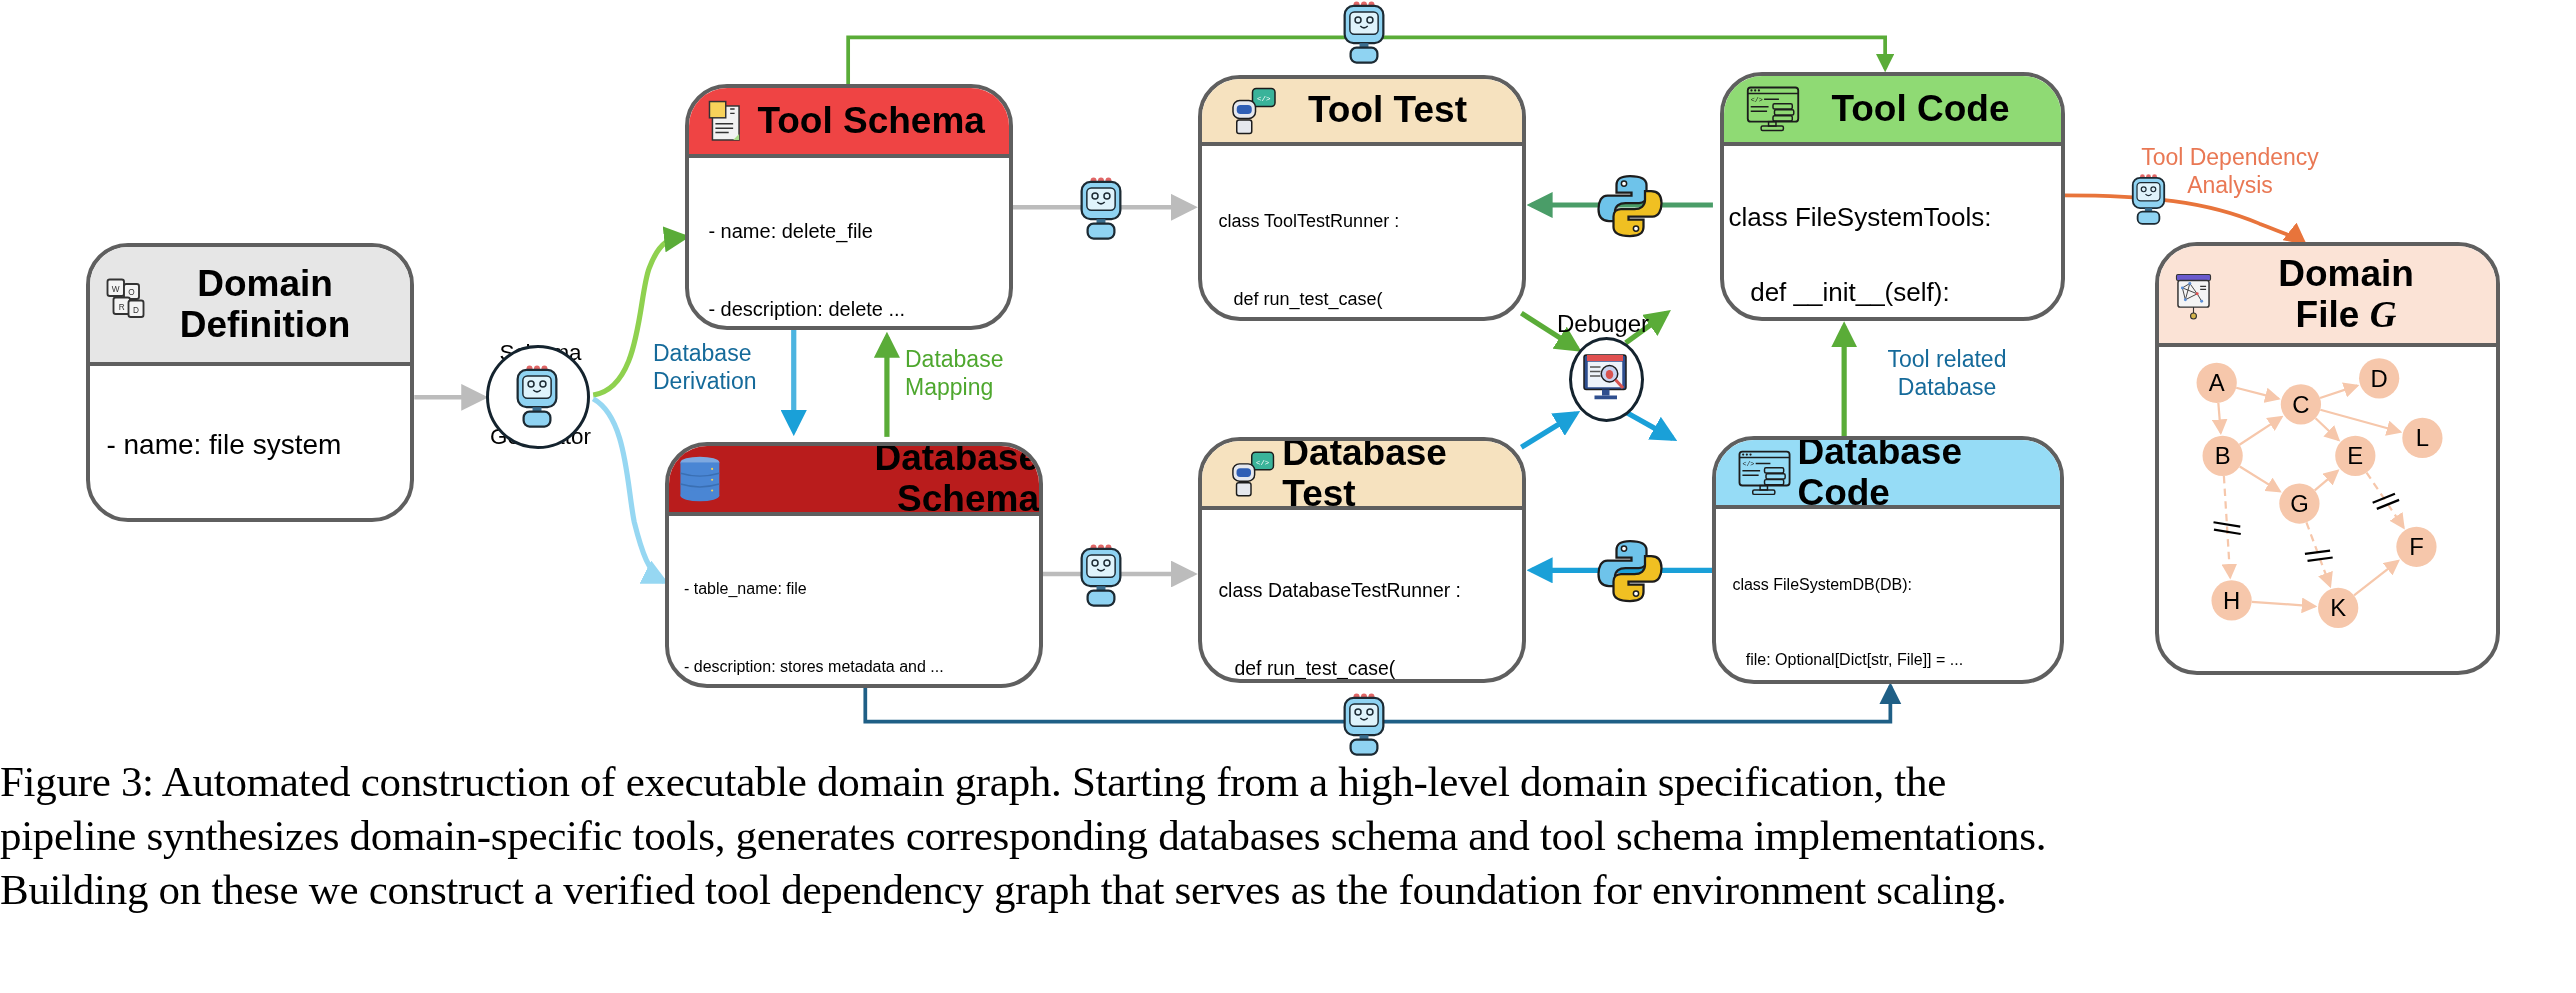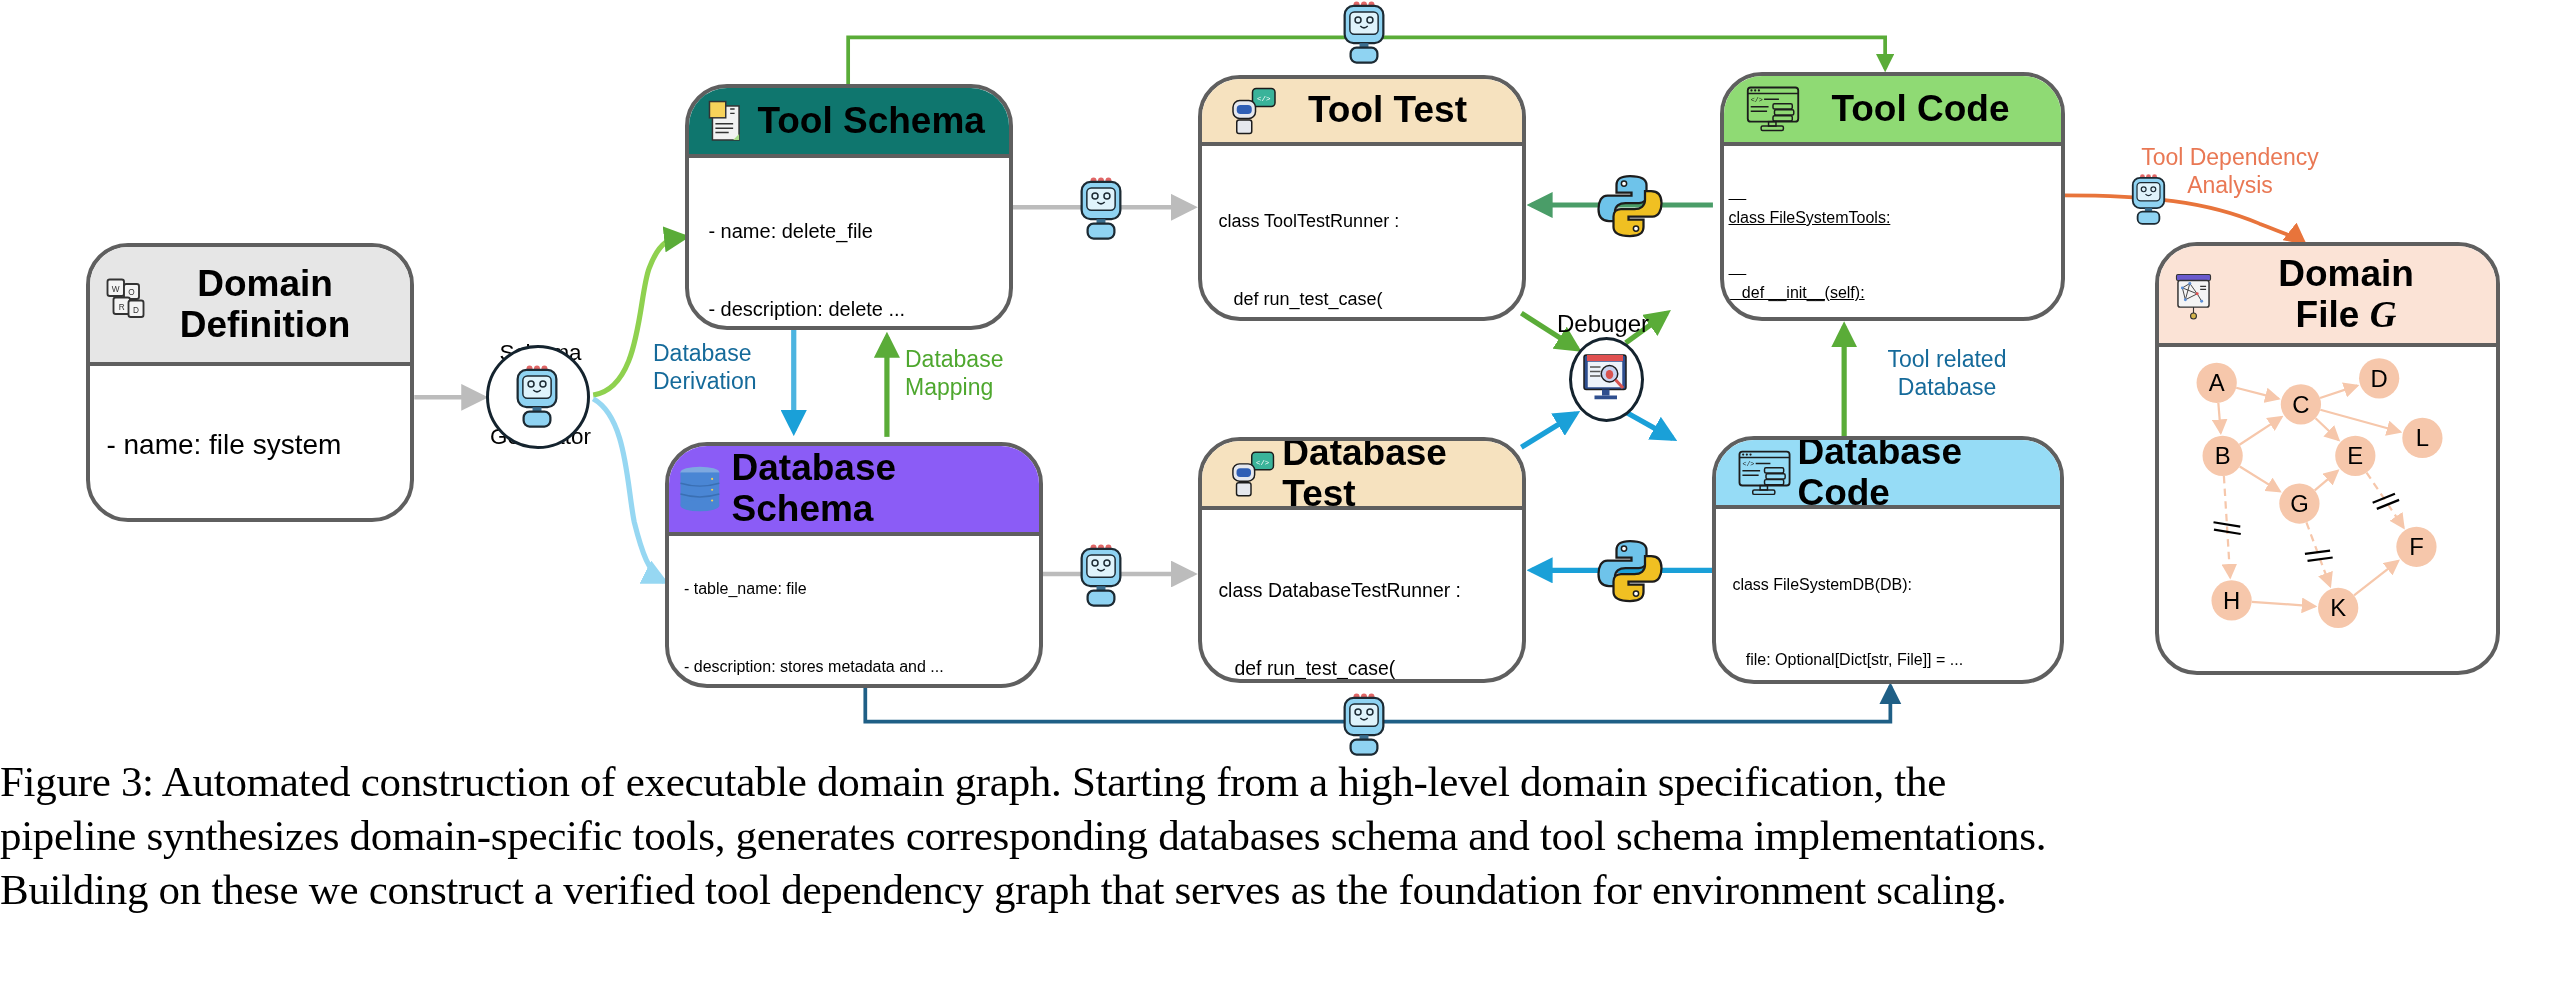--- a/index.html
+++ b/index.html
@@ -233,21 +233,21 @@
     <div>- name: file system</div>
     <div>- description:  A system that</div>
     
     
     
     
   </div>
 </div>
 
 <div class="box" style="left:685px;top:84px;width:328px;height:246px;">
-  <div class="hdr" style="height:70px;background:#0f766e;">
+  <div class="hdr" style="height:70px;background:#ef4444;">
     <svg style="margin-left:19.4px;margin-right:15px" width="34" height="43" viewBox="0 0 46 58">
       <rect x="6" y="8" width="36" height="46" fill="#f2f2f2" stroke="#333" stroke-width="2"></rect>
       <path d="M34,54 L42,46 L42,54 Z" fill="#a8dc8a"></path>
       <rect x="2" y="2" width="22" height="22" fill="#f7d25a" stroke="#333" stroke-width="2"></rect>
       <line x1="10" y1="32" x2="34" y2="32" stroke="#333" stroke-width="2"></line>
         <line x1="10" y1="38" x2="34" y2="38" stroke="#333" stroke-width="2"></line>
         <line x1="10" y1="44" x2="28" y2="44" stroke="#333" stroke-width="2"></line>
       <line x1="30" y1="12" x2="36" y2="12" stroke="#333" stroke-width="2"></line>
         <line x1="30" y1="18" x2="36" y2="18" stroke="#333" stroke-width="2"></line>
     </svg>
@@ -257,21 +257,21 @@
     <div>- name: delete_file</div>
     <div>- description: delete ...</div>
     
     
     
     
   </div>
 </div>
 
 <div class="box" style="left:665px;top:442px;width:378px;height:246px;">
-  <div class="hdr" style="height:90px;background:#8b5cf6;">
+  <div class="hdr" style="height:70px;background:#b91c1c;text-align:right;">
     <svg style="margin-left:10.4px;margin-right:10.4px" width="43" height="48" viewBox="0 0 58 64">
       <ellipse cx="29" cy="9" rx="27" ry="8" fill="#7ea9e0"></ellipse>
       <rect x="2" y="9" width="54" height="46" fill="#4a86d4"></rect>
       <ellipse cx="29" cy="55" rx="27" ry="8" fill="#4a86d4"></ellipse>
       <path d="M2,24 Q29,32 56,24" stroke="#3a6fb3" stroke-width="2" fill="none"></path>
       <path d="M2,39 Q29,47 56,39" stroke="#3a6fb3" stroke-width="2" fill="none"></path>
       <circle cx="46" cy="18" r="1.5" fill="#f2d15c"></circle>
         <circle cx="46" cy="33" r="1.5" fill="#f2d15c"></circle>
         <circle cx="46" cy="48" r="1.5" fill="#f2d15c"></circle>
     </svg>
@@ -341,21 +341,21 @@
         <line x1="6" y1="28" x2="30" y2="28" stroke="#1c1c1c" stroke-width="2"></line>
         <line x1="6" y1="34" x2="28" y2="34" stroke="#1c1c1c" stroke-width="2"></line>
       <rect x="36" y="24" width="26" height="7" rx="2" fill="none" stroke="#1c1c1c" stroke-width="2"></rect>
         <rect x="38" y="32" width="26" height="7" rx="2" fill="none" stroke="#1c1c1c" stroke-width="2"></rect>
         <rect x="36" y="40" width="26" height="7" rx="2" fill="none" stroke="#1c1c1c" stroke-width="2"></rect>
       <rect x="30" y="48" width="10" height="6" fill="none" stroke="#1c1c1c" stroke-width="2"></rect>
         <rect x="20" y="54" width="30" height="6" rx="2" fill="none" stroke="#1c1c1c" stroke-width="2"></rect>
     </svg>
     <span class="title">Tool Code</span>
   </div>
-  <div class="body" style="top:70px;padding:9px 0 0 4.5px;font-size:16px;line-height:25px;text-decoration:underline;">
+  <div class="body" style="top:70px;padding:9px 0 0 4.5px;font-size:26px;line-height:25px;">
     <div>class FileSystemTools:</div>
     <div>   def __init__(self):</div>
     
     
     
     
   </div>
 </div>
 
 <div class="box" style="left:1712px;top:436px;width:352px;height:248px;">

